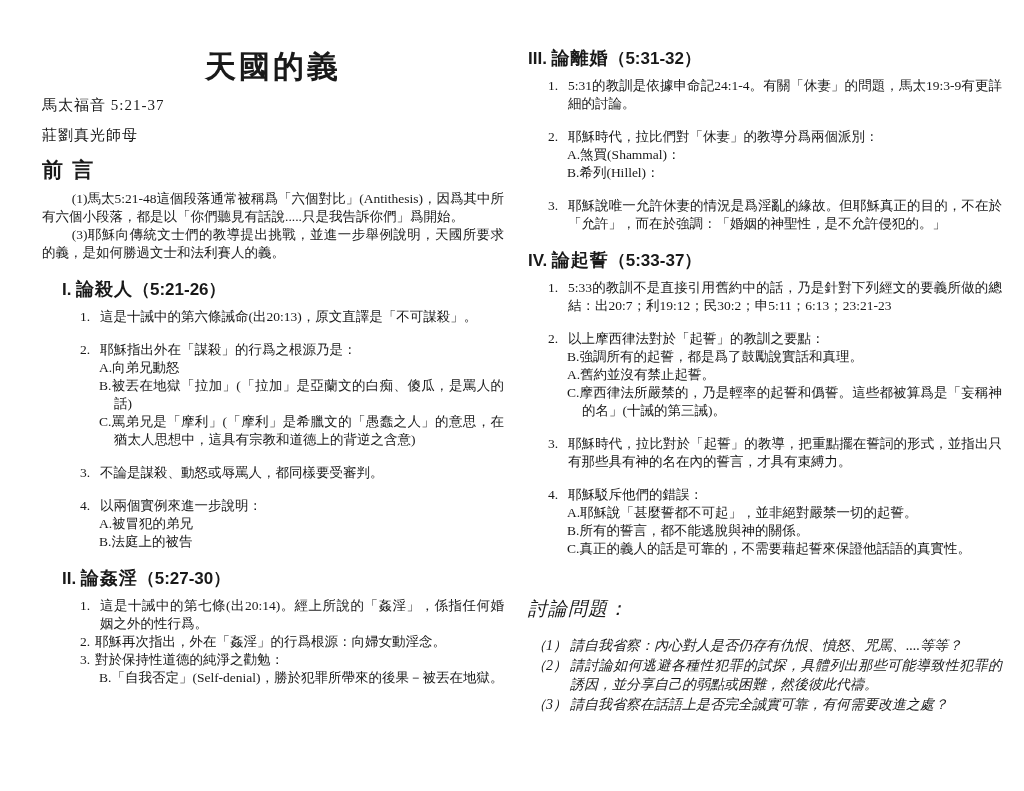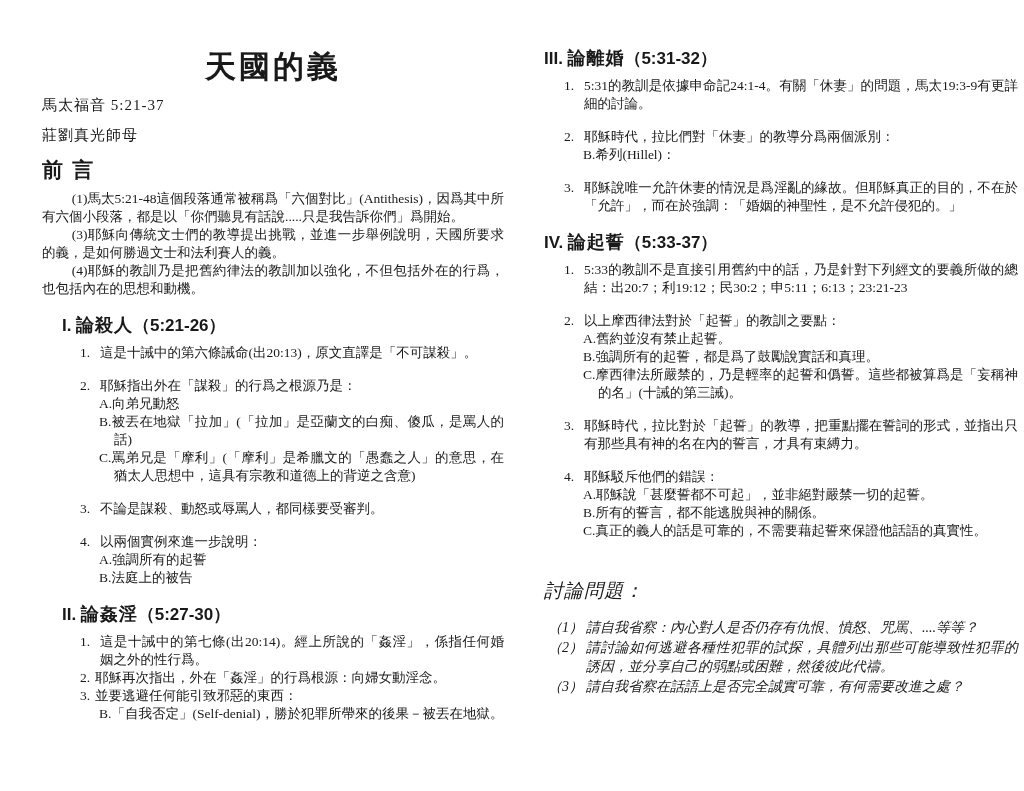--- a/index.html
+++ b/index.html
@@ -6,21 +6,21 @@
   body {
     width: 1024px; height: 791px;
     background: #ffffff;
     color: #191919;
     font-family: "Liberation Serif", "DejaVu Serif", serif;
     overflow: hidden;
   }
   .page { position: relative; width: 1024px; height: 791px; background: #ffffff; }
   .col { position: absolute; top: 46px; }
   .col-left  { left: 42px;  width: 462px; }
-  .col-right { left: 544px; width: 474px; }
+  .col-right { left: 528px; width: 474px; }
 
   .doc-title {
     margin: 0 0 8px 0;
     text-align: center;
     font-size: 31px;
     font-weight: 600;
     letter-spacing: 3px;
   }
   .subtitle {
     text-align: left;
@@ -104,21 +104,20 @@
 <div class="page">
 
   <div class="col col-left">
     <h1 class="doc-title">天國的義</h1>
     <div class="subtitle">馬太福音 5:21-37</div>
     <div class="subtitle">莊劉真光師母</div>
 
     <h2 class="preface-head">前 言</h2>
     <p class="para">(1)馬太5:21-48這個段落通常被稱爲「六個對比」(Antithesis)，因爲其中所有六個小段落，都是以「你們聽見有話說.....只是我告訴你們」爲開始。</p>
     <p class="para">(3)耶穌向傳統文士們的教導提出挑戰，並進一步舉例說明，天國所要求的義，是如何勝過文士和法利賽人的義。</p>
-    <p class="para">(4)耶穌的教訓乃是把舊約律法的教訓加以強化，不但包括外在的行爲，也包括內在的思想和動機。</p>
 
     <div class="sec-head">
       <span class="sec-num">I.</span>
       <span class="sec-title">論殺人</span><span class="sec-range">（5:21-26）</span>
     </div>
     <div class="item">
       <span class="num">1.</span>
       <span class="txt">這是十誡中的第六條誡命(出20:13)，原文直譯是「不可謀殺」。</span>
     </div>
     <div class="item mt">
@@ -129,76 +128,77 @@
     <div class="sub">B.被丟在地獄「拉加」(「拉加」是亞蘭文的白痴、傻瓜，是罵人的話)</div>
     <div class="sub">C.罵弟兄是「摩利」(「摩利」是希臘文的「愚蠢之人」的意思，在猶太人思想中，這具有宗教和道德上的背逆之含意)</div>
     <div class="item mt">
       <span class="num">3.</span>
       <span class="txt">不論是謀殺、動怒或辱罵人，都同樣要受審判。</span>
     </div>
     <div class="item mt">
       <span class="num">4.</span>
       <span class="txt">以兩個實例來進一步說明：</span>
     </div>
-    <div class="sub">A.強調所有的起誓</div>
+    <div class="sub">A.被冒犯的弟兄</div>
     <div class="sub">B.法庭上的被告</div>
 
     <div class="sec-head">
       <span class="sec-num">II.</span>
       <span class="sec-title">論姦淫</span><span class="sec-range">（5:27-30）</span>
     </div>
     <div class="item">
       <span class="num">1.</span>
       <span class="txt">這是十誡中的第七條(出20:14)。經上所說的「姦淫」，係指任何婚姻之外的性行爲。</span>
     </div>
     <div class="item tight">
       <span class="num">2.</span>
       <span class="txt">耶穌再次指出，外在「姦淫」的行爲根源：向婦女動淫念。</span>
     </div>
     <div class="item tight">
       <span class="num">3.</span>
-      <span class="txt">並要逃避任何能引致邪惡的東西：</span>
+      <span class="txt">對於保持性道德的純淨之勸勉：</span>
     </div>
     <div class="sub">B.「自我否定」(Self-denial)，勝於犯罪所帶來的後果－被丟在地獄。</div>
   </div>
 
   <div class="col col-right">
 
     <div class="sec-head first">
       <span class="sec-num">III.</span>
       <span class="sec-title">論離婚</span><span class="sec-range">（5:31-32）</span>
     </div>
     <div class="item">
       <span class="num">1.</span>
       <span class="txt">5:31的教訓是依據申命記24:1-4。有關「休妻」的問題，馬太19:3-9有更詳細的討論。</span>
     </div>
     <div class="item mt">
       <span class="num">2.</span>
       <span class="txt">耶穌時代，拉比們對「休妻」的教導分爲兩個派別：</span>
     </div>
+    <div class="sub">A.煞買(Shammal)：</div>
     <div class="sub">B.希列(Hillel)：</div>
     <div class="item mt">
       <span class="num">3.</span>
       <span class="txt">耶穌說唯一允許休妻的情況是爲淫亂的緣故。但耶穌真正的目的，不在於「允許」，而在於強調：「婚姻的神聖性，是不允許侵犯的。」</span>
     </div>
 
     <div class="sec-head">
       <span class="sec-num">IV.</span>
       <span class="sec-title">論起誓</span><span class="sec-range">（5:33-37）</span>
     </div>
     <div class="item">
       <span class="num">1.</span>
       <span class="txt">5:33的教訓不是直接引用舊約中的話，乃是針對下列經文的要義所做的總結：出20:7；利19:12；民30:2；申5:11；6:13；23:21-23</span>
     </div>
     <div class="item mt">
       <span class="num">2.</span>
       <span class="txt">以上摩西律法對於「起誓」的教訓之要點：</span>
     </div>
+    <div class="sub">B.強調所有的起誓，都是爲了鼓勵說實話和真理。</div>
     <div class="sub">A.舊約並沒有禁止起誓。</div>
-    <div class="sub">B.強調所有的起誓，都是爲了鼓勵說實話和真理。</div>
     <div class="sub">C.摩西律法所嚴禁的，乃是輕率的起誓和僞誓。這些都被算爲是「妄稱神的名」(十誡的第三誡)。</div>
     <div class="item mt">
       <span class="num">3.</span>
       <span class="txt">耶穌時代，拉比對於「起誓」的教導，把重點擺在誓詞的形式，並指出只有那些具有神的名在內的誓言，才具有束縛力。</span>
     </div>
     <div class="item mt">
       <span class="num">4.</span>
       <span class="txt">耶穌駁斥他們的錯誤：</span>
     </div>
     <div class="sub">A.耶穌說「甚麼誓都不可起」，並非絕對嚴禁一切的起誓。</div>

